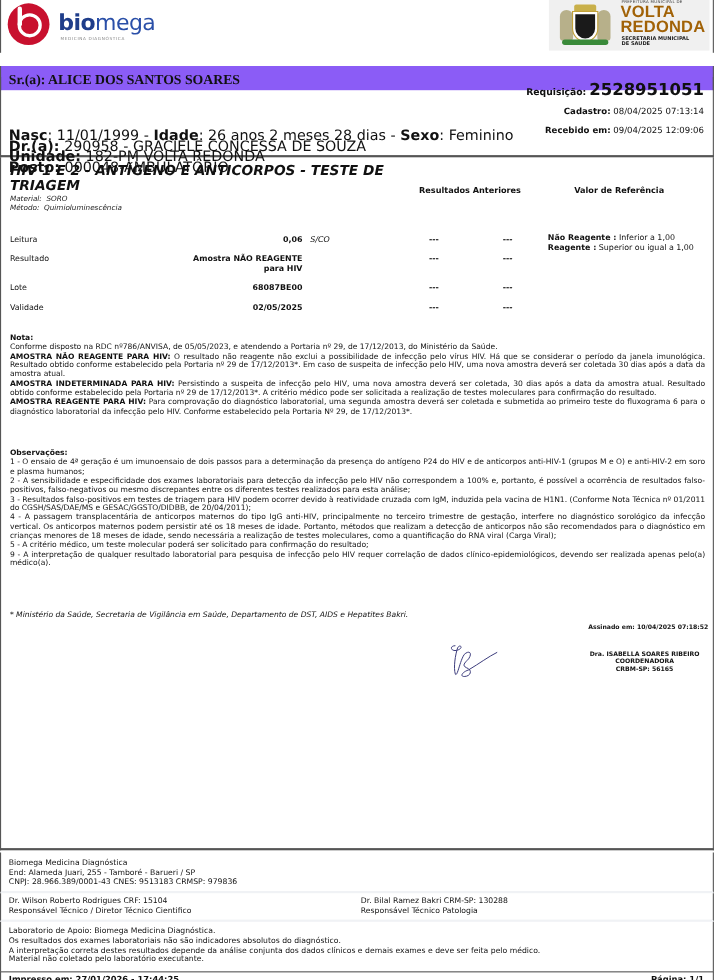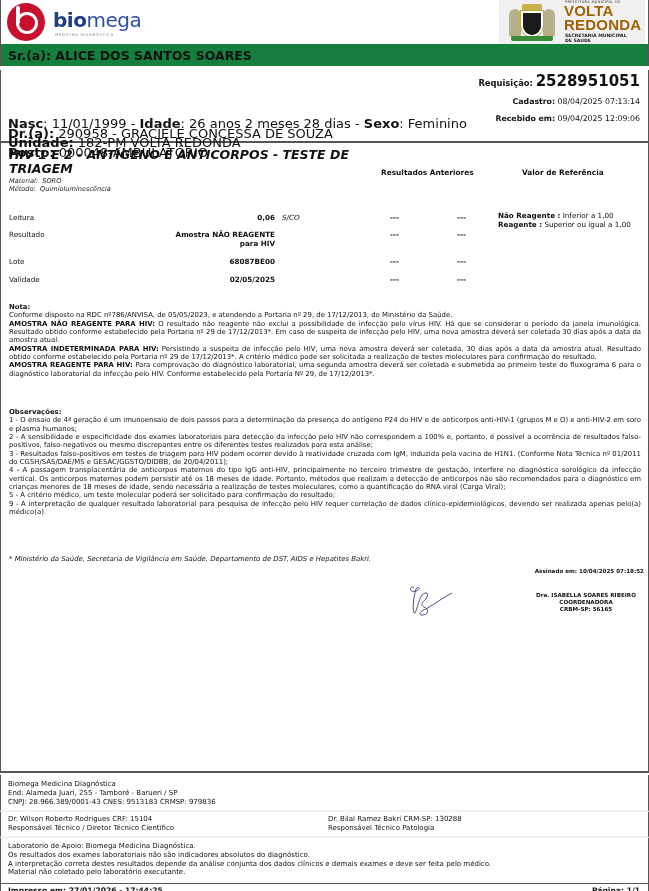--- a/index.html
+++ b/index.html
@@ -23,21 +23,21 @@
   .crest { position: absolute; left: 6px; top: 3px; width: 54px; height: 40px; }
   .crest .shield { position: absolute; left: 16px; top: 8px; width: 22px; height: 26px; background: #1a1a1a; border: 2px solid #fff; outline: 1px solid #c2a23a; border-radius: 0 0 11px 11px; }
   .crest .crown { position: absolute; left: 17px; top: 1px; width: 20px; height: 8px; background: #c9b04a; border-radius: 2px 2px 0 0; }
   .crest .figl { position: absolute; left: 4px; top: 6px; width: 12px; height: 28px; background: #b7b08a; border-radius: 6px 6px 3px 3px; }
   .crest .figr { position: absolute; left: 38px; top: 6px; width: 12px; height: 28px; background: #b7b08a; border-radius: 6px 6px 3px 3px; }
   .crest .ribbon { position: absolute; left: 6px; top: 33px; width: 42px; height: 5px; background: #3a8a3a; border-radius: 3px; }
   .gov-pre { position: absolute; left: 66px; top: 0px; font-size: 3.6px; color: #333; letter-spacing: 0.3px; }
   .gov-title { position: absolute; left: 65px; top: 4px; font-family: "Liberation Sans", sans-serif; font-weight: bold; font-size: 15px; line-height: 14px; color: #a16207; letter-spacing: 0.2px; }
   .gov-sec { position: absolute; left: 66px; top: 33px; font-size: 4.6px; font-weight: bold; color: #222; line-height: 5.2px; }
 
-  .patient-band { position: absolute; left: 0; top: 44px; width: 649px; height: 22px; background: #15803d; border-left: 1.5px solid #555; border-right: 1.5px solid #555; }
+  .patient-band { position: absolute; left: 0; top: 60px; width: 649px; height: 22px; background: #8b5cf6; border-left: 1.5px solid #555; border-right: 1.5px solid #555; font-family: Liberation Serif, serif; }
   .patient-name { position: absolute; left: 7px; top: 4px; font-size: 12.5px; font-weight: bold; color: #111; }
 
   .patient-info { position: absolute; left: 0; top: 70px; width: 649px; height: 73px; border-left: 1.5px solid #555; border-right: 1.5px solid #555; border-bottom: 2px solid #555; }
   .pi-left { position: absolute; left: 7px; top: 1px; font-size: 13px; line-height: 9.6px; margin-top: 48px; }
   .pi-left b { font-weight: bold; }
   .pi-right { position: absolute; right: 8px; top: 2px; text-align: right; font-size: 7.8px; }
   .pi-right .req { font-size: 8.4px; margin-bottom: 6px; }
   .pi-right .req b.num { font-size: 15px; font-weight: bold; }
   .pi-right .row { margin-bottom: 7px; }
   .pi-right b { font-weight: bold; }

